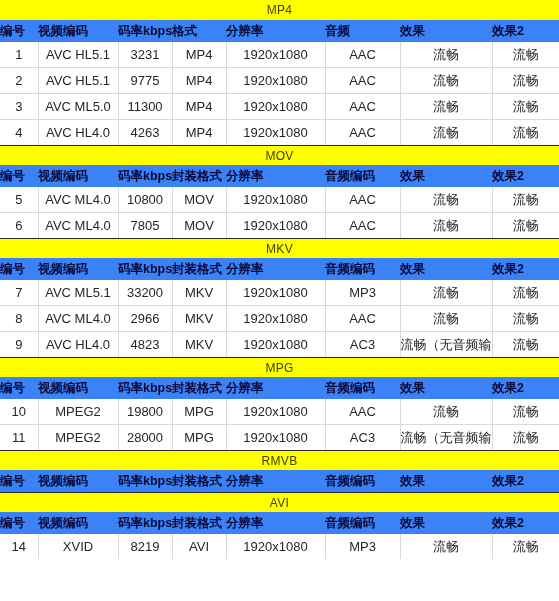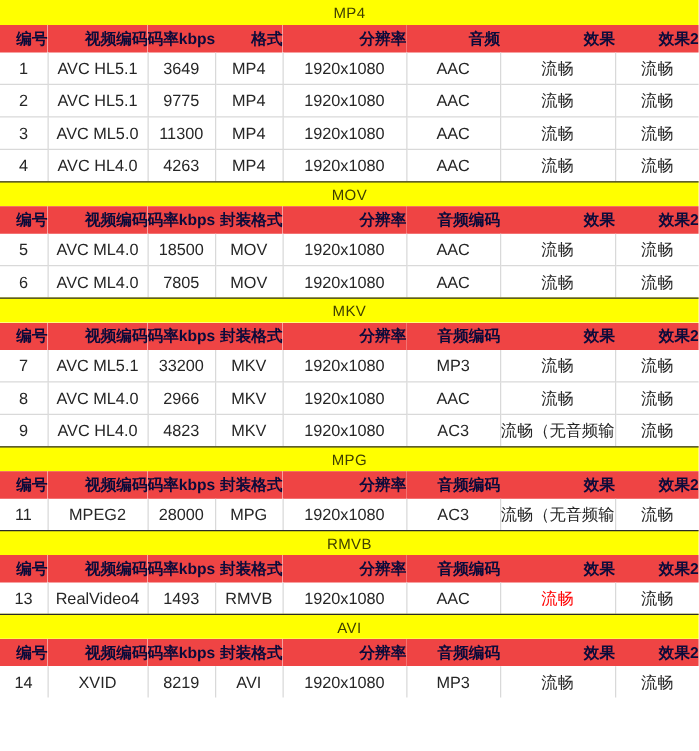--- a/index.html
+++ b/index.html
@@ -32,26 +32,26 @@
   }
   table.grid td, table.grid th{
     padding:0;
     margin:0;
     font-weight:normal;
     overflow:hidden;
     white-space:nowrap;
   }
 
   tr.header-row th{
-    background:#ef4444;
+    background:#3b82f6;
     color:#0b0b3a;
     height:22px;
     font-size:12.5px;
     font-weight:bold;
-    text-align:right;
+    text-align:left;
     vertical-align:middle;
     border:none;
   }
 
   tr.data-row td{
     height:25px;
     font-size:13px;
     color:#262626;
     text-align:center;
     vertical-align:middle;
@@ -104,21 +104,21 @@
             <th>分辨率</th>
             <th>音频</th>
             <th>效果</th>
             <th>效果2</th>
           </tr>
         </thead>
         <tbody>
           <tr class="data-row">
             <td>1</td>
             <td>AVC HL5.1</td>
-            <td>3649</td>
+            <td>3231</td>
             <td>MP4</td>
             <td>1920x1080</td>
             <td>AAC</td>
             <td class="c-effect">流畅</td>
             <td class="c-effect2">流畅</td>
           </tr>
           <tr class="data-row">
             <td>2</td>
             <td>AVC HL5.1</td>
             <td>9775</td>
@@ -173,21 +173,21 @@
             <th>分辨率</th>
             <th>音频编码</th>
             <th>效果</th>
             <th>效果2</th>
           </tr>
         </thead>
         <tbody>
           <tr class="data-row">
             <td>5</td>
             <td>AVC ML4.0</td>
-            <td>18500</td>
+            <td>10800</td>
             <td>MOV</td>
             <td>1920x1080</td>
             <td>AAC</td>
             <td class="c-effect">流畅</td>
             <td class="c-effect2">流畅</td>
           </tr>
           <tr class="data-row">
             <td>6</td>
             <td>AVC ML4.0</td>
             <td>7805</td>
@@ -279,20 +279,30 @@
             <th>码率kbps</th>
             <th>封装格式</th>
             <th>分辨率</th>
             <th>音频编码</th>
             <th>效果</th>
             <th>效果2</th>
           </tr>
         </thead>
         <tbody>
           <tr class="data-row">
+            <td>10</td>
+            <td>MPEG2</td>
+            <td>19800</td>
+            <td>MPG</td>
+            <td>1920x1080</td>
+            <td>AAC</td>
+            <td class="c-effect">流畅</td>
+            <td class="c-effect2">流畅</td>
+          </tr>
+          <tr class="data-row">
             <td>11</td>
             <td>MPEG2</td>
             <td>28000</td>
             <td>MPG</td>
             <td>1920x1080</td>
             <td>AC3</td>
             <td class="c-effect">流畅（无音频输出）</td>
             <td class="c-effect2">流畅</td>
           </tr>
         </tbody>
@@ -317,30 +327,20 @@
             <th>视频编码</th>
             <th>码率kbps</th>
             <th>封装格式</th>
             <th>分辨率</th>
             <th>音频编码</th>
             <th>效果</th>
             <th>效果2</th>
           </tr>
         </thead>
         <tbody>
-          <tr class="data-row">
-            <td>13</td>
-            <td>RealVideo4</td>
-            <td>1493</td>
-            <td>RMVB</td>
-            <td>1920x1080</td>
-            <td>AAC</td>
-            <td class="c-effect red">流畅</td>
-            <td class="c-effect2">流畅</td>
-          </tr>
         </tbody>
       </table>
     </div>
     <div class="section">
       <div class="section-title">AVI</div>
       <table class="grid">
         <colgroup>
           <col class="w1">
           <col class="w2">
           <col class="w3">

